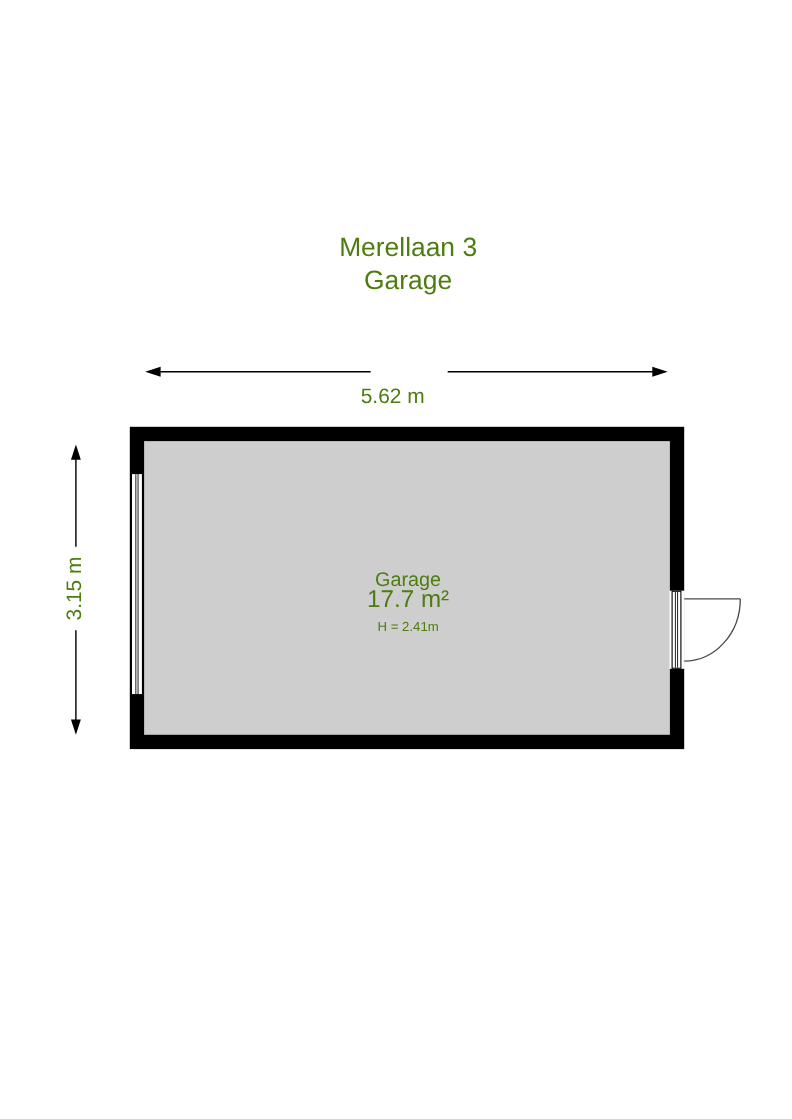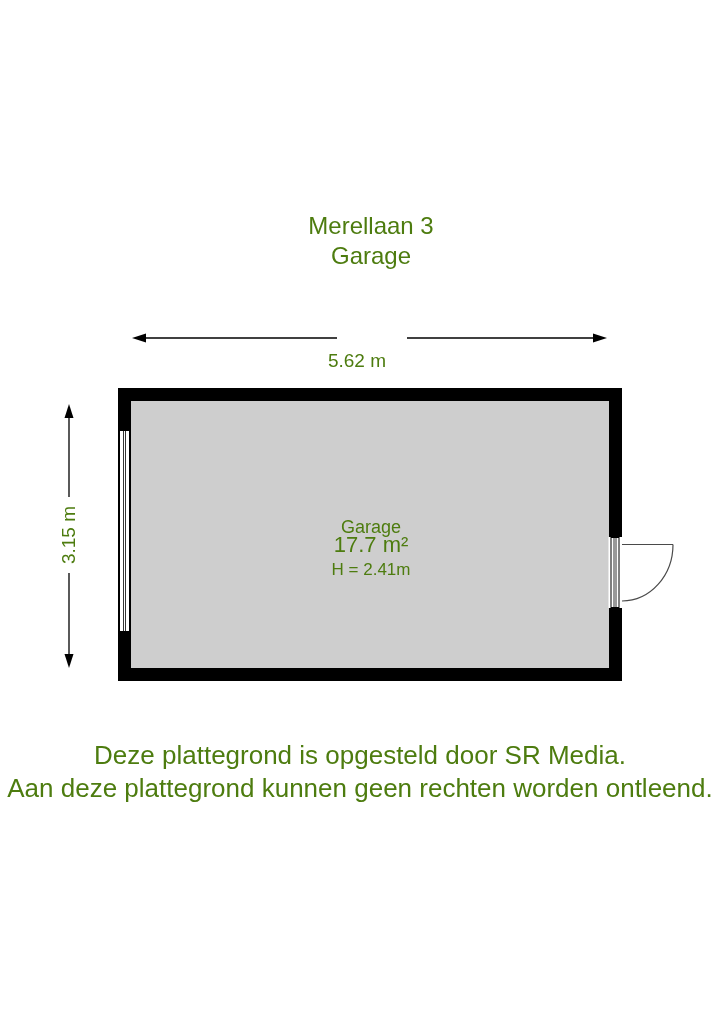--- a/index.html
+++ b/index.html
@@ -53,21 +53,21 @@
     left: 371px;
     top: 545px;
     transform: translate(-50%, -50%);
     font-size: 22px;
     white-space: nowrap;
   }
   .room-height {
     left: 371px;
     top: 570px;
     transform: translate(-50%, -50%);
-    font-size: 17px;
+    font-size: 12px;
     white-space: nowrap;
   }
   .footer-block {
     left: 360px;
     top: 739px;
     transform: translateX(-50%);
     text-align: center;
     font-size: 26px;
     line-height: 33px;
     white-space: nowrap;
@@ -123,18 +123,14 @@
     </g>
   </svg>
 
   <div class="abs dim-label-h">5.62 m</div>
   <div class="abs dim-label-v">3.15 m</div>
 
   <div class="abs room-name">Garage</div>
   <div class="abs room-area">17.7 m²</div>
   <div class="abs room-height">H = 2.41m</div>
 
-  <div class="abs footer-block">
-    <div>Deze plattegrond is opgesteld door SR Media.</div>
-    <div>Aan deze plattegrond kunnen geen rechten worden ontleend.</div>
-  </div>
 
 </div>
 
 </body></html>

